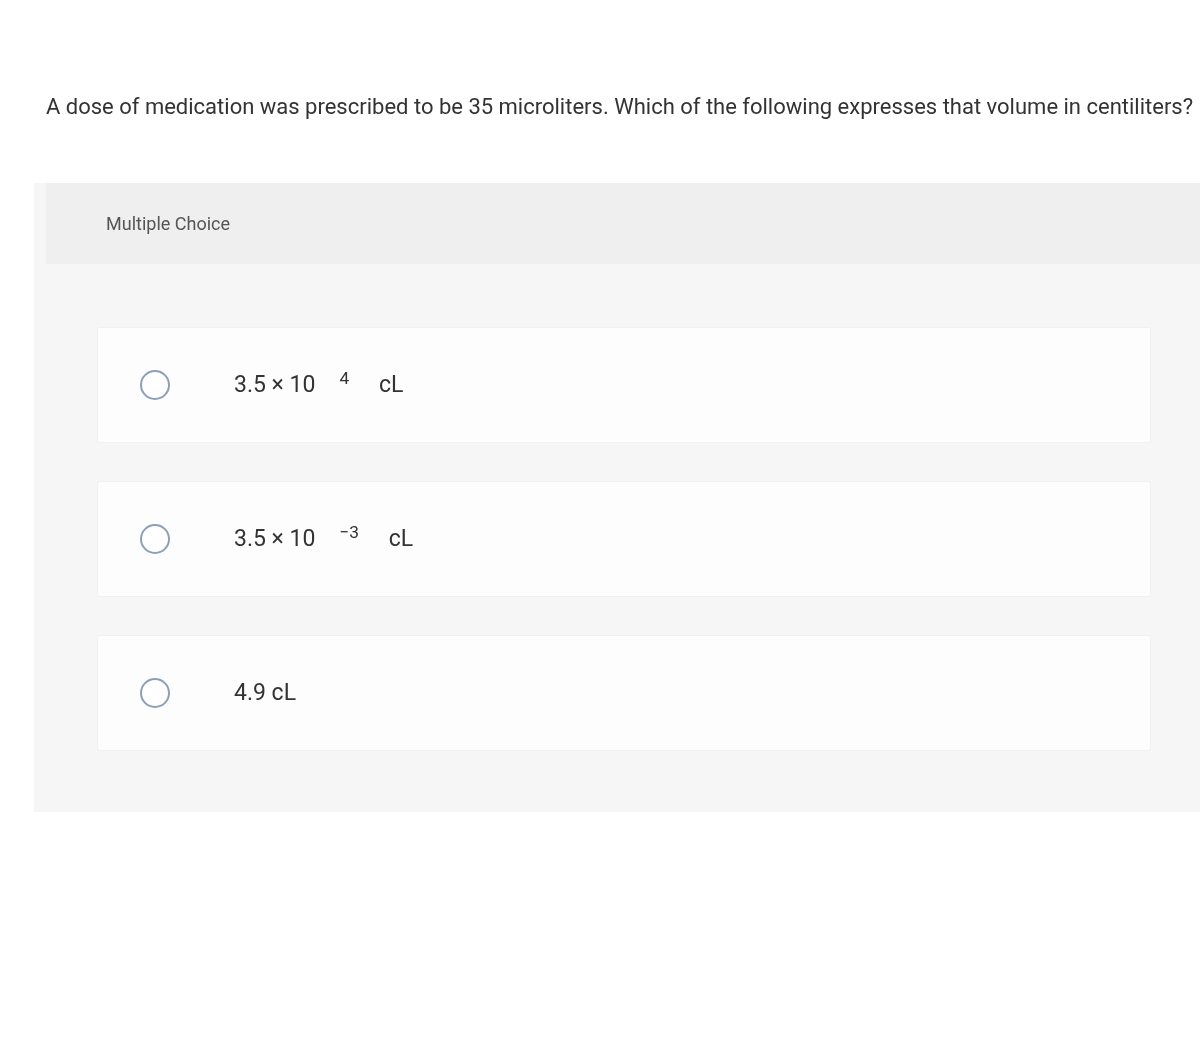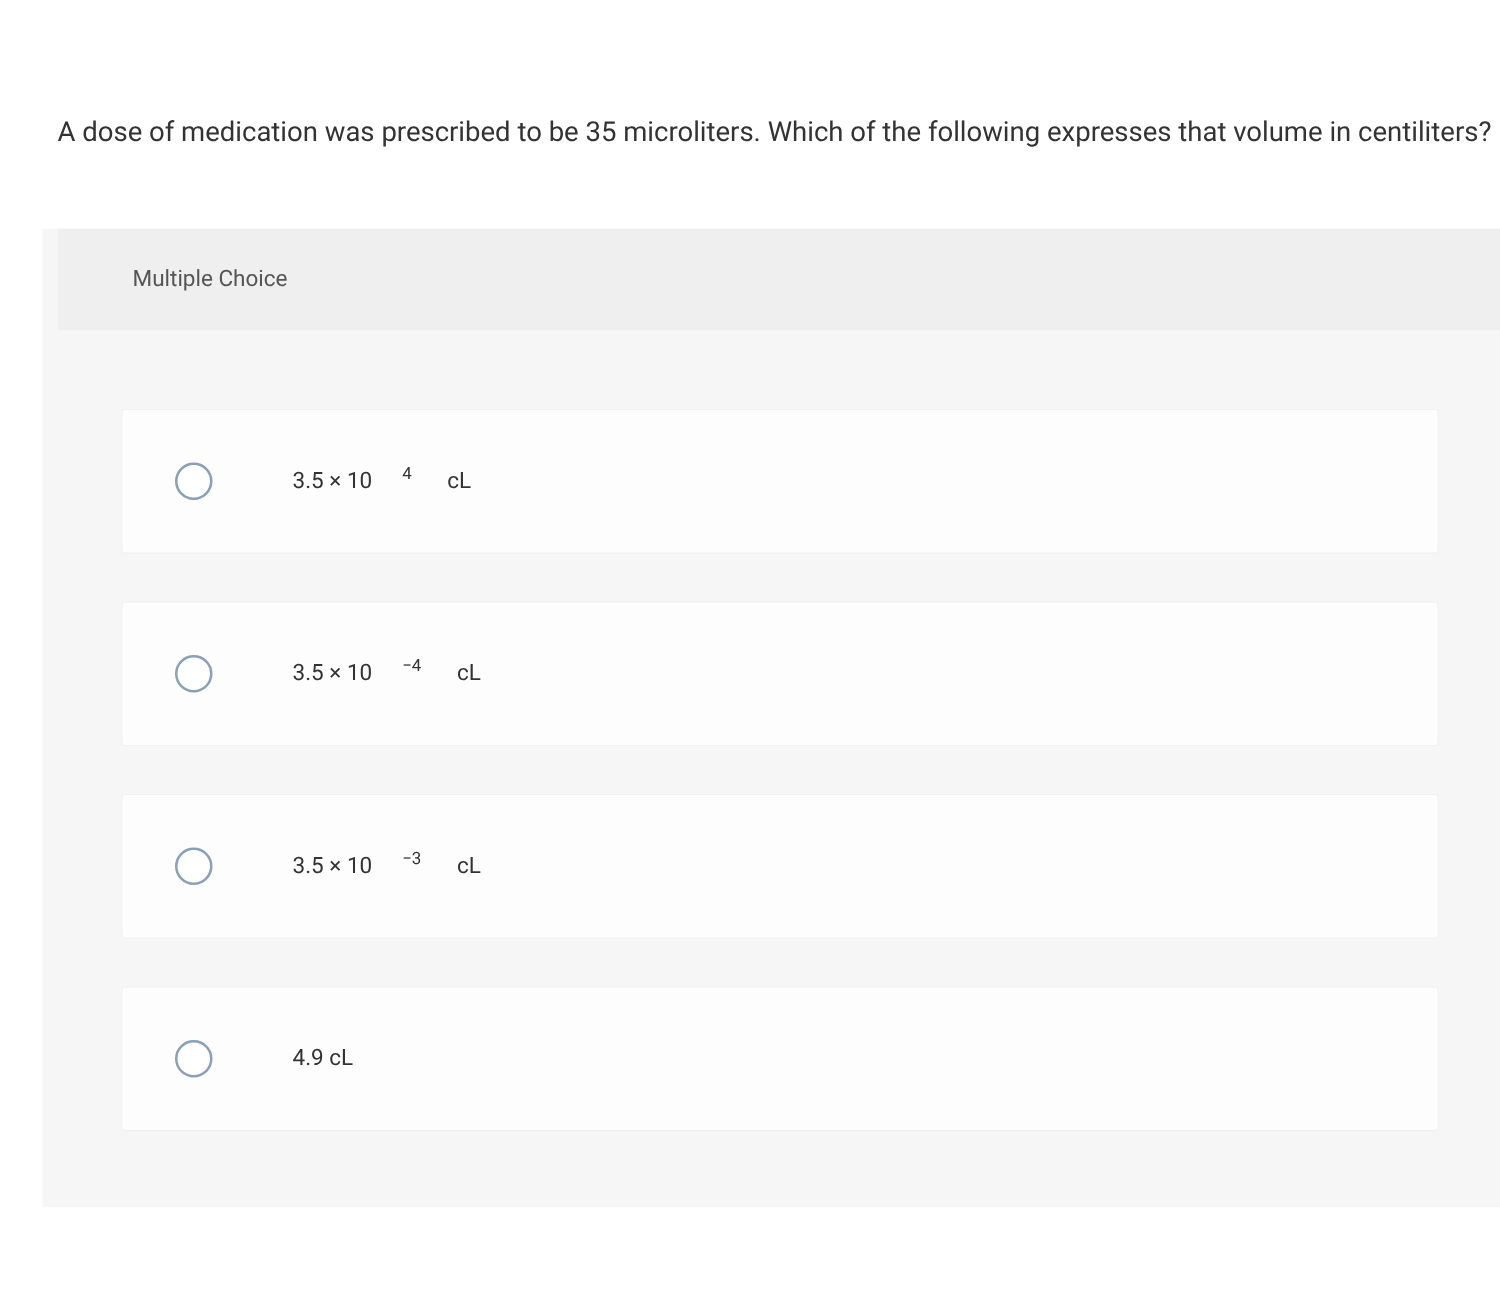--- a/index.html
+++ b/index.html
@@ -45,21 +45,21 @@
     width: 30px;
     height: 30px;
     border: 2px solid #8aa0b8;
     border-radius: 50%;
     background: #fff;
     flex: 0 0 30px;
     margin-right: 40px;
     cursor: pointer;
   }
   .option-label {
-    font-size: 18px;
+    font-size: 23px;
     color: #333;
   }
   .option-label sup {
     font-size: 0.75em;
     vertical-align: super;
     line-height: 0;
   }
 </style>
 </head>
 <body>
@@ -70,26 +70,20 @@
   <div class="mc-header">Multiple Choice</div>
   <div class="options">
 
     <div class="option-row">
       <div class="radio"></div>
       <div class="option-label">
         <span>3.5 × 10</span><sup>4</sup><span> cL</span>
       </div>
     </div>
 
-    <div class="option-row">
-      <div class="radio"></div>
-      <div class="option-label">
-        <span>3.5 × 10</span><sup>−4</sup><span> cL</span>
-      </div>
-    </div>
 
     <div class="option-row">
       <div class="radio"></div>
       <div class="option-label">
         <span>3.5 × 10</span><sup>−3</sup><span> cL</span>
       </div>
     </div>
 
 
     <div class="option-row">

